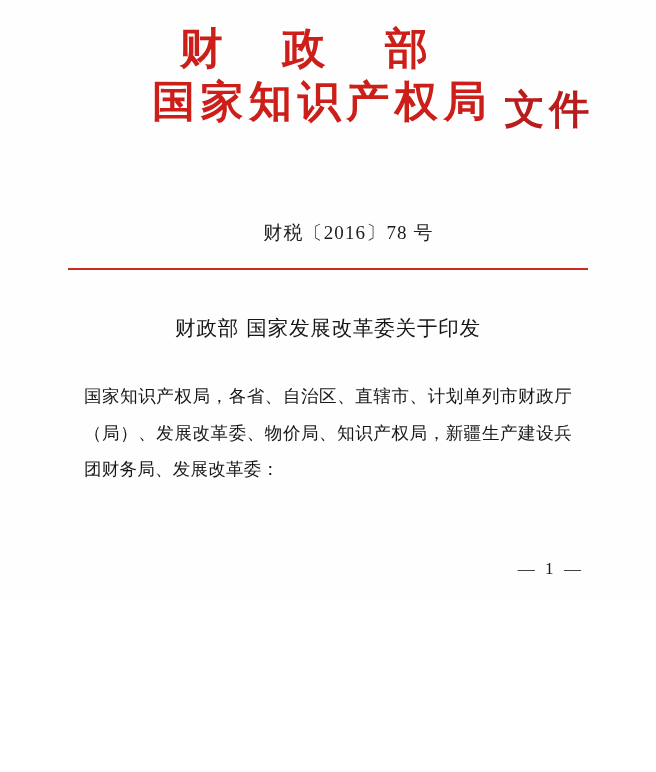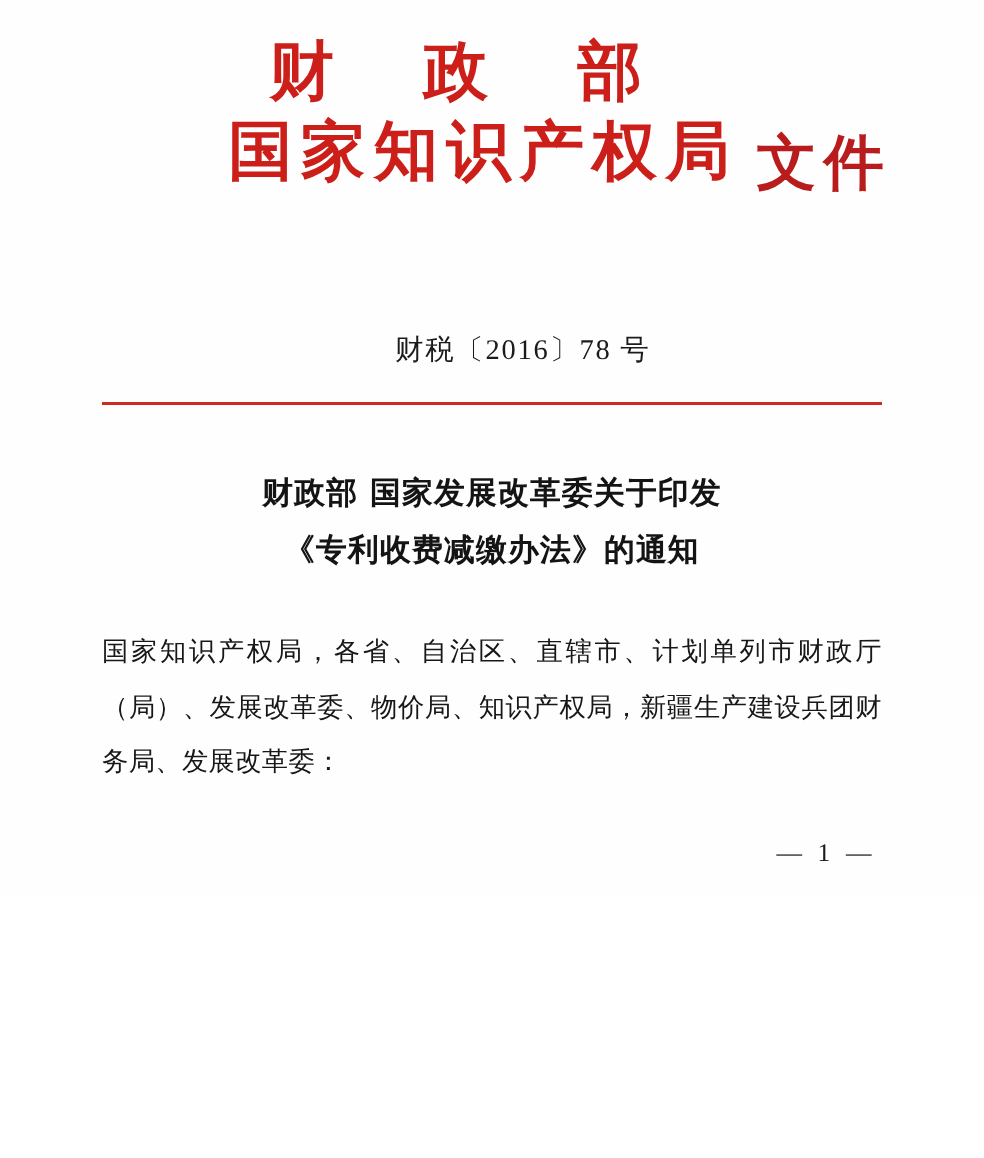--- a/index.html
+++ b/index.html
@@ -73,21 +73,21 @@
     margin: 22px auto 0 auto;
     width: 520px;
     height: 2px;
     background: #cf2a21;
   }
 
   
   .doc-title {
     margin-top: 40px;
     text-align: center;
-    font-weight: bold;
+    font-weight: normal;
     font-size: 20.5px;
     line-height: 1.85;
     letter-spacing: 0.04em;
     color: #141414;
     font-family: "DejaVu Serif", "Liberation Serif", serif;
   }
   .doc-title .t-line {
     display: block;
   }
 
@@ -95,21 +95,21 @@
   .body-text {
     margin: 30px 68px 0 68px;
     font-size: 17.5px;
     line-height: 2.08;
     letter-spacing: 0.015em;
     color: #171717;
     text-align: justify;
     font-family: "Liberation Serif", "DejaVu Serif", serif;
   }
   .body-text p {
-    margin: 0;
+    margin: 16px;
   }
   .body-text p.indent {
     text-indent: 2.05em;
   }
 
   
   .page-number {
     position: absolute;
     right: 72px;
     bottom: 18px;
@@ -130,21 +130,20 @@
       <span class="masthead-wen">文件</span>
     </div>
   </div>
 
   <div class="doc-number">财税〔2016〕78 号</div>
 
   <div class="red-rule"></div>
 
   <div class="doc-title">
     <span class="t-line">财政部 国家发展改革委关于印发</span>
-    <span class="t-line">《专利收费减缴办法》的通知</span>
   </div>
 
   <div class="body-text">
     <p>国家知识产权局，各省、自治区、直辖市、计划单列市财政厅（局）、发展改革委、物价局、知识产权局，新疆生产建设兵团财务局、发展改革委：</p>
   </div>
 
   <div class="page-number">— 1 —</div>
 
 </div>
 

